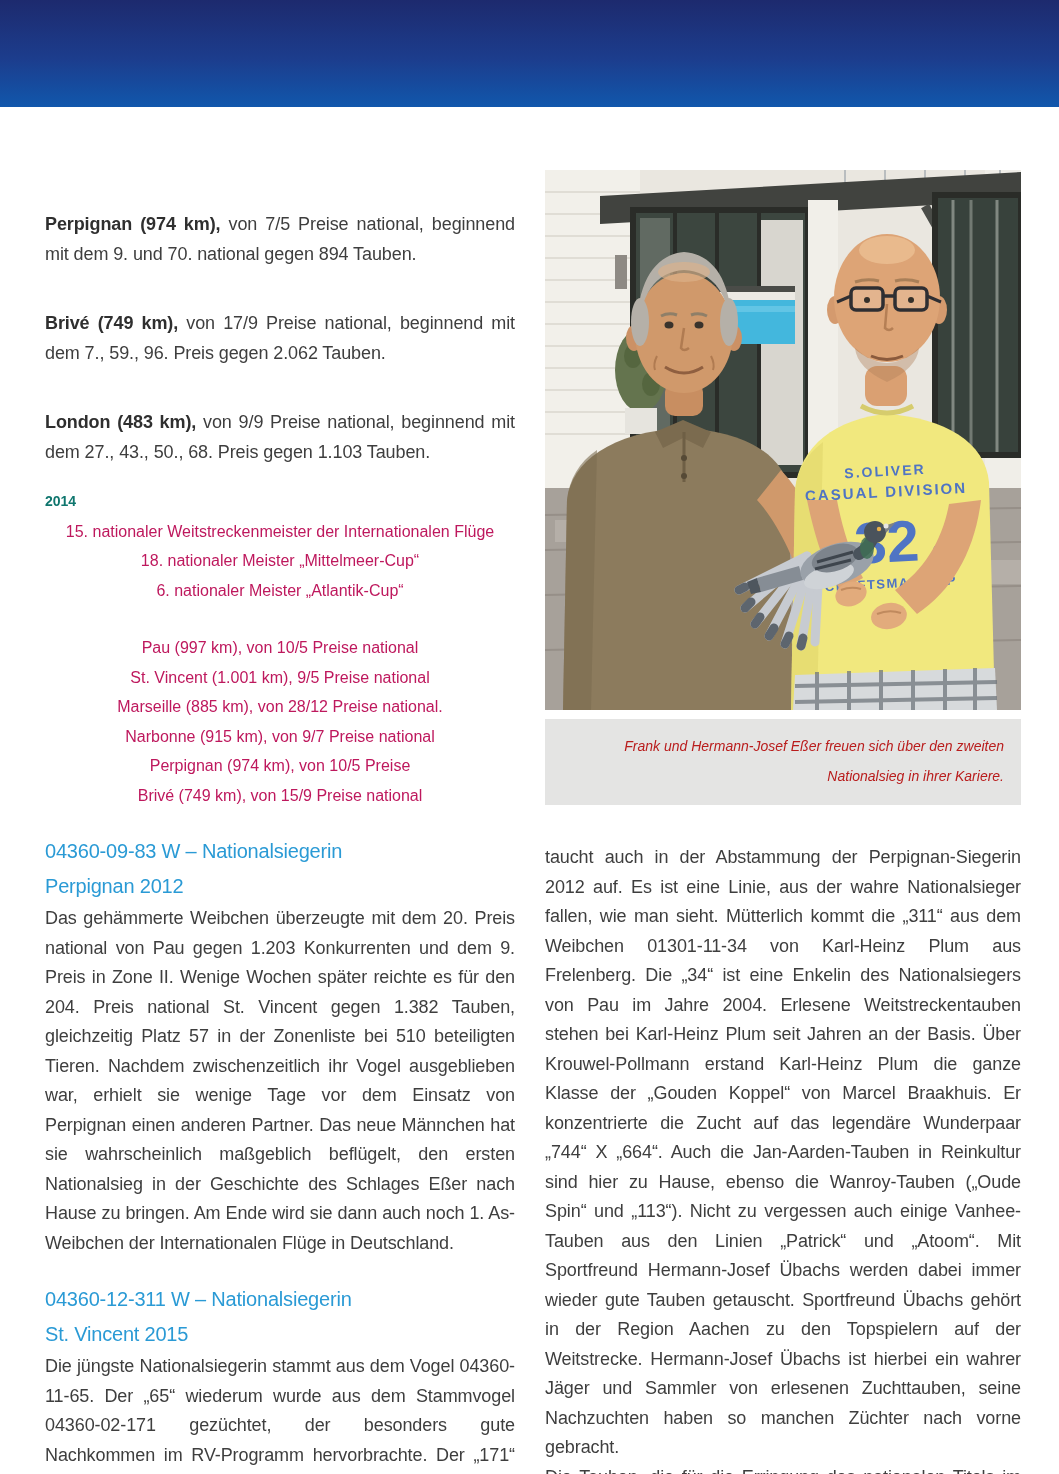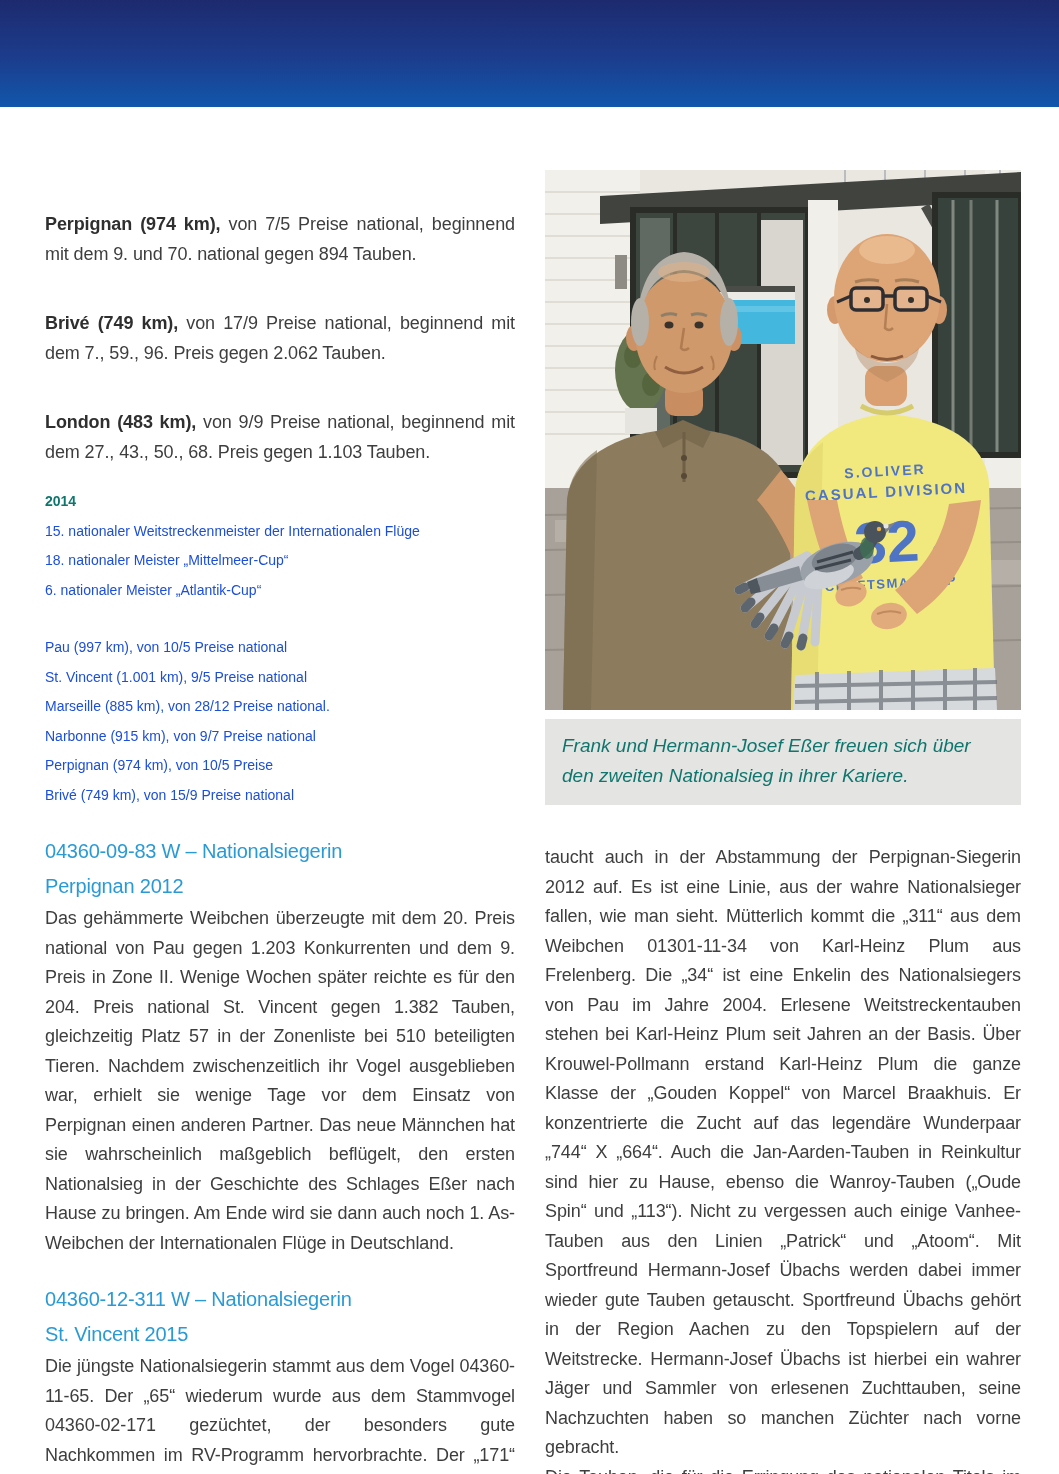--- a/index.html
+++ b/index.html
@@ -30,21 +30,21 @@
   }
   .lead { font-weight: 700; color: #2f2f2f; }
   .result-para { margin-bottom: 16px; margin-top: 40px; }
   .year-line {
     margin-top: 20px;
     font-weight: 700;
     font-size: 14px;
     line-height: 29.5px;
     color: #0f766e;
   }
-  .line-item { font-size: 14px; line-height: 29.5px; color: #1d4ed8; text-align: left; }
+  .line-item { font-size: 16px; line-height: 29.5px; color: #be185d; text-align: center; }
   .race-list { margin-top: 28px; }
   .section-heading {
     margin-top: 24px;
     font-size: 20px;
     line-height: 35px;
     color: #2a9ad5;
     letter-spacing: -0.2px;
     font-weight: 400;
   }
   .section-body { }
@@ -52,24 +52,24 @@
   .photo-figure { width: 476px; }
   .photo-svg { display: block; width: 476px; height: 540px; }
   .caption-box {
     margin-top: 9px;
     background: #e4e4e3;
     padding: 12px 17px 14px 17px;
     width: 476px;
   }
   .caption-text {
     font-style: italic;
-    font-size: 19px;
+    font-size: 14px;
     line-height: 30px;
-    color: #0f766e;
-    text-align: left;
+    color: #b91c1c;
+    text-align: right;
   }
   .right-body { margin-top: 38px; }
 </style>
 </head>
 <body>
 
 <div class="top-band"></div>
 
 <div class="col-left">
 

